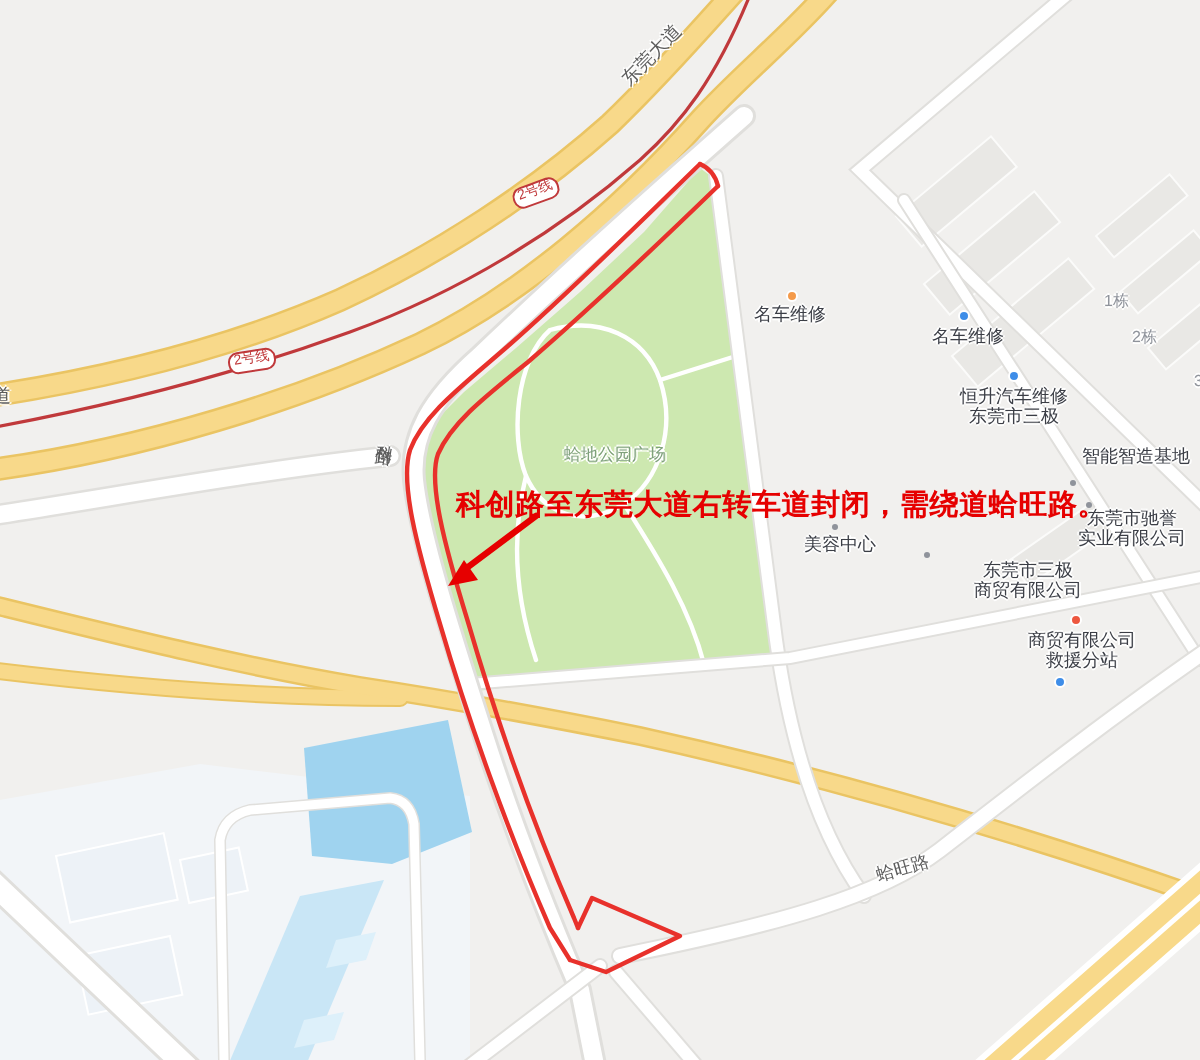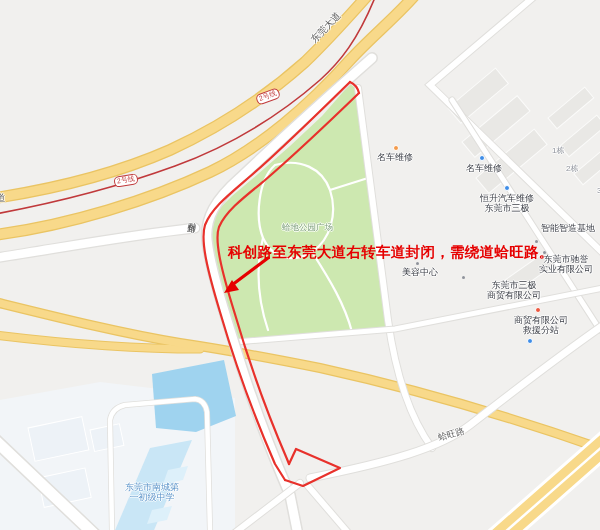--- a/index.html
+++ b/index.html
@@ -178,24 +178,20 @@
   </div>
 
   <span class="dot r" style="left:535px;top:307px;"></span>
   <div class="lbl poilbl multi" style="left:512px;top:316px;width:58px;">
     <span>商贸有限公司</span><br>
     <span>救援分站</span>
   </div>
 
   <span class="dot b" style="left:527px;top:338px;"></span>
 
-  <div class="lbl schoollbl" style="left:114px;top:482px;width:76px;">
-    <span>东莞市南城第</span><br>
-    <span>一初级中学</span>
-  </div>
 
   <div class="lbl donglbl" style="left:552px;top:145px;">1栋</div>
   <div class="lbl donglbl" style="left:566px;top:163px;">2栋</div>
   <div class="lbl donglbl" style="left:581px;top:185px;margin-left:16px;">3栋</div>
 
   <div class="annotation">科创路至东莞大道右转车道封闭，需绕道蛤旺路。</div>
 
 </div>
 
 </body></html>

